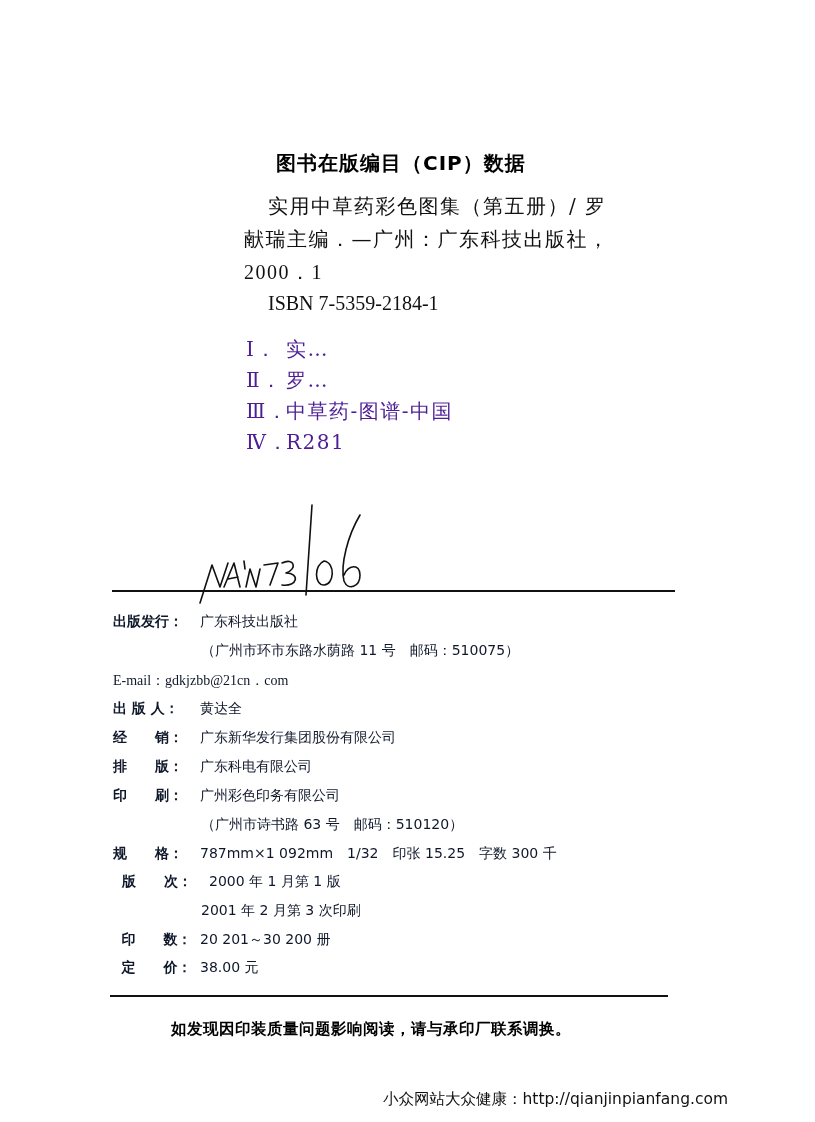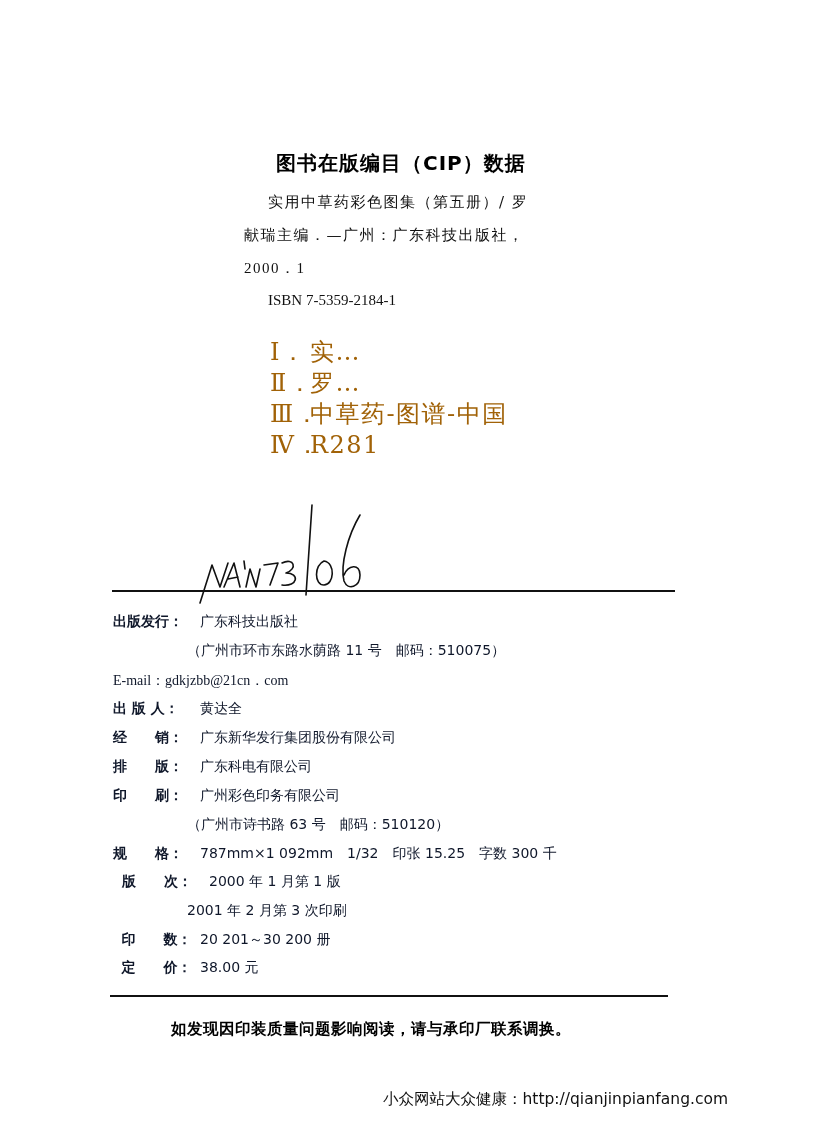--- a/index.html
+++ b/index.html
@@ -21,29 +21,28 @@
     .cip-title {
       left: 244px; top: 150px;
       font-family: "DejaVu Sans", "Liberation Sans", sans-serif;
       font-weight: bold;
       font-size: 20px;
       letter-spacing: 1px;
       color: #000;
       margin-left: 32px;
     }
     .cip-line {
-      font-size: 15px;
+      font-size: 20px;
       letter-spacing: 1.5px;
       color: #111;
     }
     .cip-class {
-      font-size: 24px;
+      font-size: 20px;
       letter-spacing: 1.5px;
-      color: #a16207;
-      margin-left: 24px;
+      color: #4c1d95;
     }
     .cip-class .num {
       display: inline-block;
       width: 40px;
       font-family: "Liberation Serif", "DejaVu Serif", serif;
     }
 
     
     .handwriting {
       left: 190px; top: 495px;
@@ -65,21 +64,21 @@
     }
     .colo .lbl {
       display: inline-block;
       width: 87px;
       font-family: "DejaVu Sans", "Liberation Sans", sans-serif;
       font-weight: bold;
     }
     .colo .val {
       font-family: "DejaVu Sans", "Liberation Sans", sans-serif;
     }
-    .colo-indent { left: 187px; text-align: center; }
+    .colo-indent { left: 201px; text-align: center; }
 
     .notice {
       left: 0; width: 742px; top: 1019px;
       text-align: center;
       font-family: "DejaVu Sans", "Liberation Sans", sans-serif;
       font-weight: bold;
       font-size: 15.5px;
       letter-spacing: 0.5px;
       color: #000;
     }

